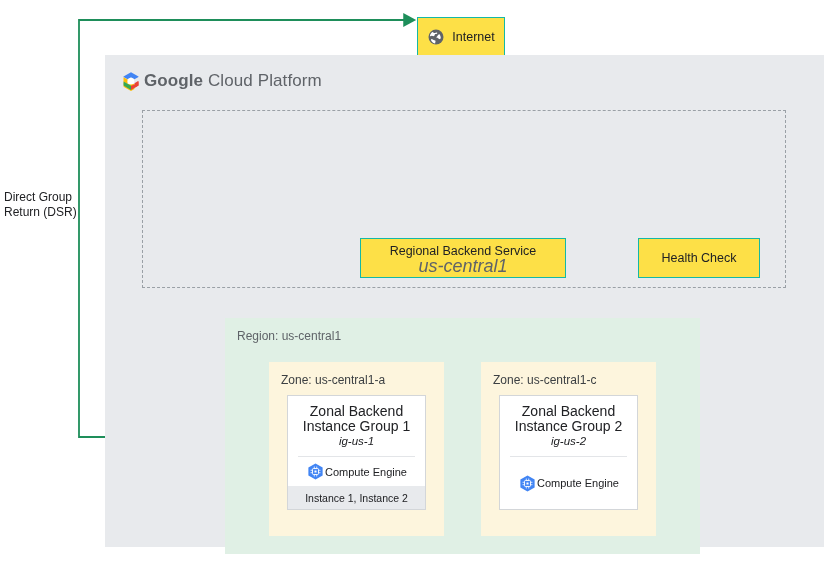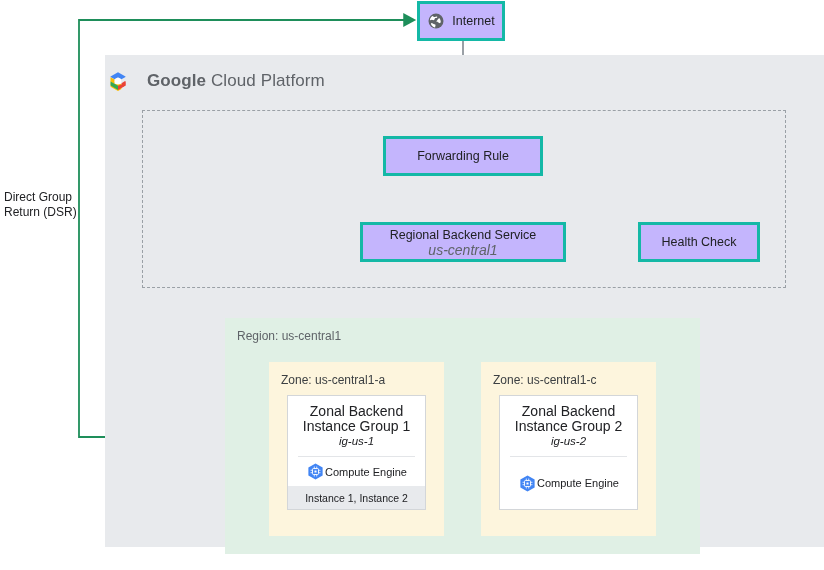--- a/index.html
+++ b/index.html
@@ -16,35 +16,36 @@
     width: 824px;
     height: 570px;
     background: #ffffff;
     overflow: hidden;
   }
 
   
   .box {
     position: absolute;
     box-sizing: border-box;
-    background: #c4b5fd;
-    border: 3px solid #14b8a6;
+    background: #fde047;
+    border: 1px solid #14b8a6;
     display: flex;
     flex-direction: column;
     align-items: center;
     justify-content: center;
+    margin-top: 16px;
   }
   .box .ttl {
     font-size: 12.5px;
     color: #202124;
     line-height: 16px;
     text-align: center;
   }
   .box .sub {
-    font-size: 14px;
+    font-size: 18px;
     color: #5f6368;
     font-style: italic;
     line-height: 15px;
     text-align: right;
   }
 
   
   #internet-box {
     left: 417px;
     top: 1px;
@@ -60,25 +61,25 @@
   #gcp-panel {
     position: absolute;
     left: 105px;
     top: 55px;
     width: 719px;
     height: 492px;
     background: #e8eaed;
   }
   #gcp-header {
     position: absolute;
-    left: 1px;
+    left: 14px;
     top: 14px;
     display: flex;
     align-items: center;
-    gap: 17px;
+    gap: 1px;
   }
   #gcp-header .wordmark {
     font-size: 17px;
     color: #5f6368;
     letter-spacing: .1px;
     white-space: nowrap;
   }
   #gcp-header .wordmark b {
     color: #5f6368;
     font-weight: bold;
@@ -274,23 +275,20 @@
           <circle cx="16" cy="16.4" r="4.4" fill="#ffffff"></circle>
         </svg>
       </span>
       <span class="wordmark"><b>Google</b> <span>Cloud Platform</span></span>
     </div>
   </div>
 
   <div id="lb-container"></div>
 
 
-  <div class="box" id="forwarding-rule-box">
-    <span class="ttl">Forwarding Rule</span>
-  </div>
 
   <div class="box" id="backend-service-box">
     <span class="ttl">Regional Backend Service</span>
     <span class="sub">us-central1</span>
   </div>
 
   <div class="box" id="health-check-box">
     <span class="ttl">Health Check</span>
   </div>
 

